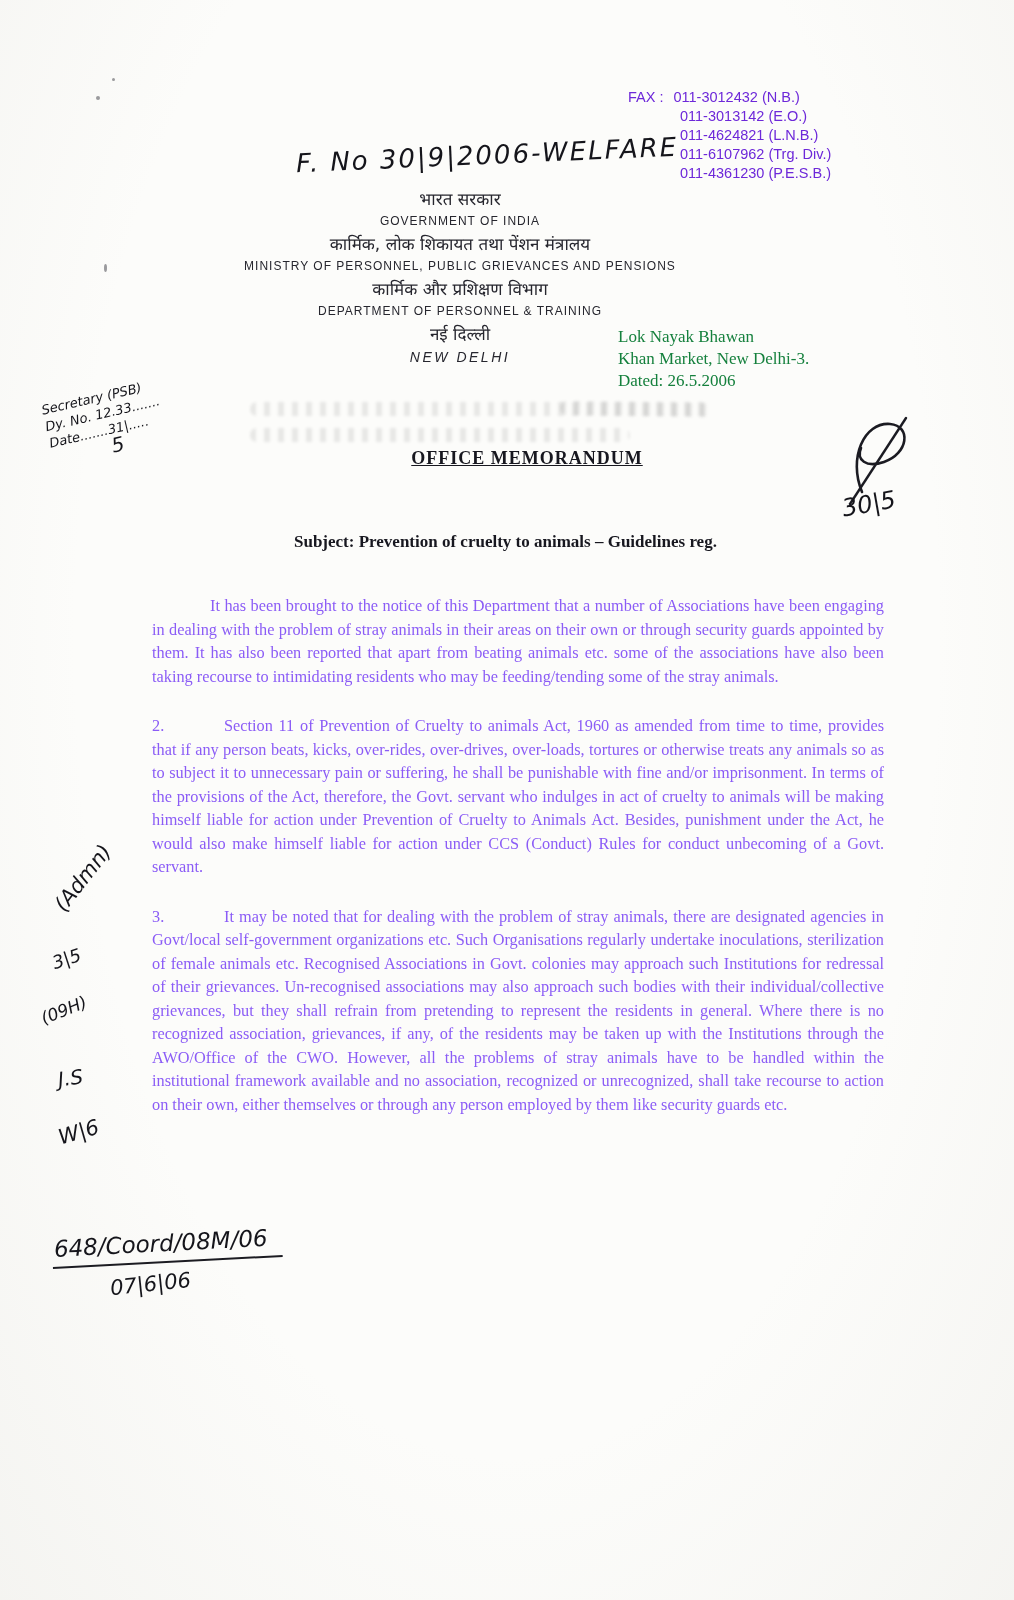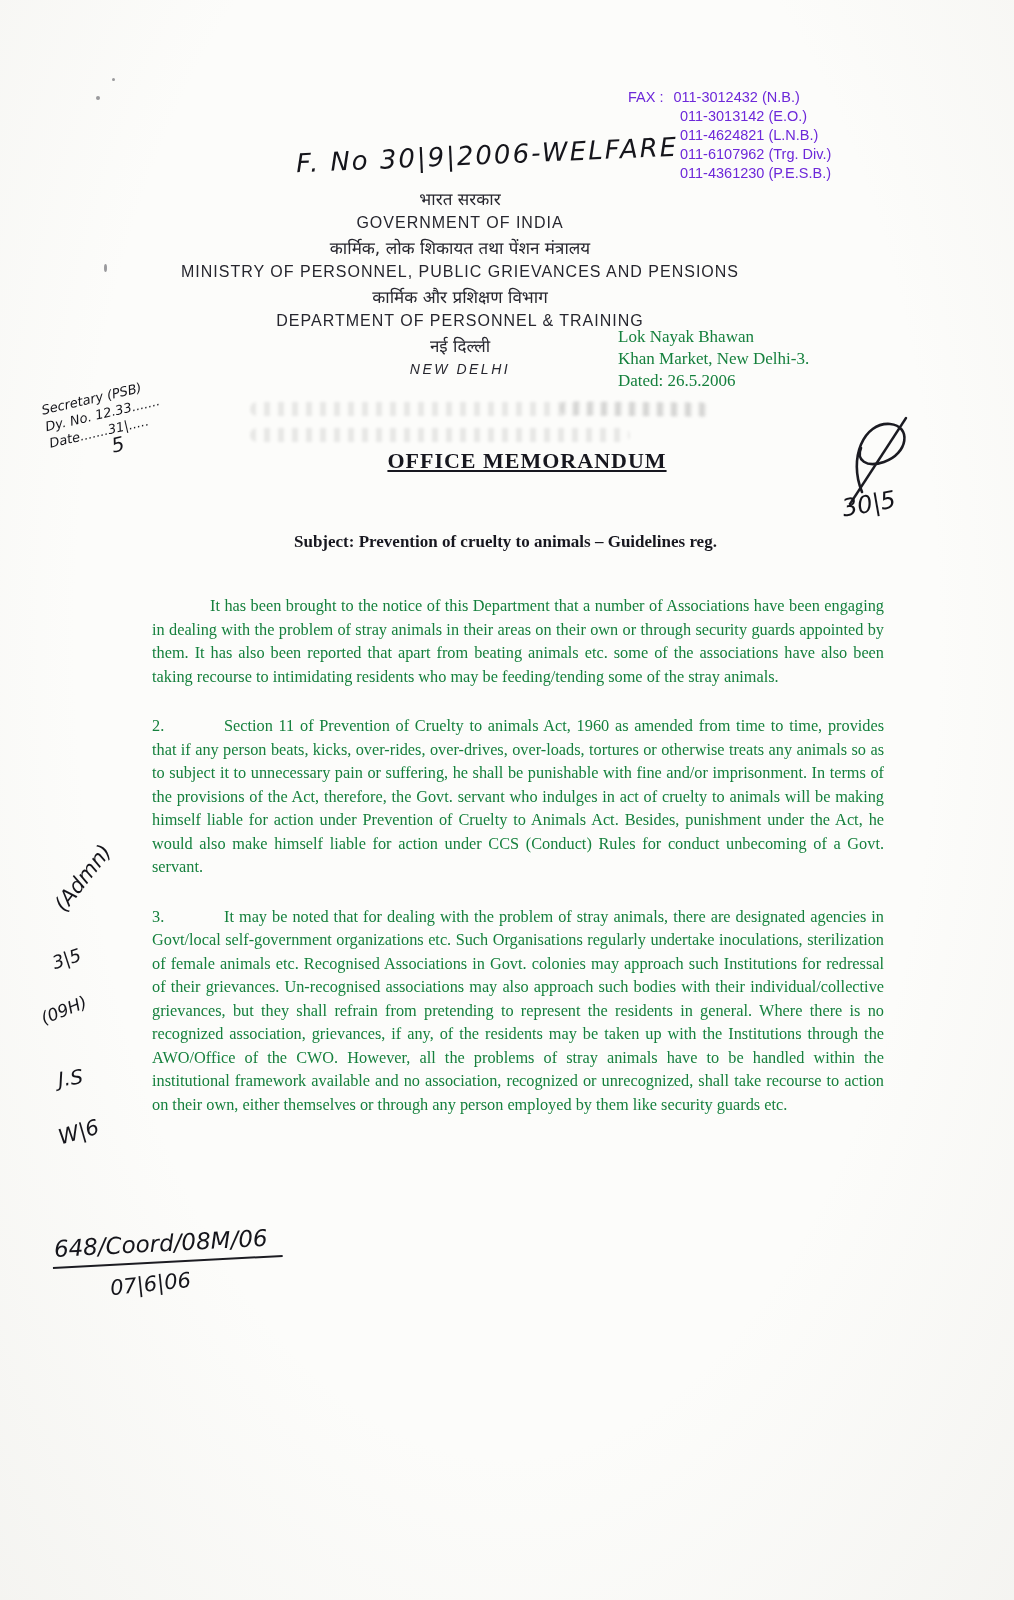--- a/index.html
+++ b/index.html
@@ -22,45 +22,45 @@
 
   
   .hand{font-family:"DejaVu Sans", cursive;font-style:italic;color:#15151b;}
 
   .fileno{position:absolute;left:296px;top:140px;font-size:26px;letter-spacing:2px;
           transform:rotate(-2.5deg);white-space:nowrap;}
 
   
   .hdr{position:absolute;left:70px;top:184px;width:780px;text-align:center;}
   .hdr .hi{font-family:"DejaVu Sans",sans-serif;font-size:17px;margin:3px 0;color:#26262e;}
-  .hdr .en{font-family:"Liberation Sans",sans-serif;font-size:16px;letter-spacing:1px;
+  .hdr .en{font-family:"Liberation Sans",sans-serif;font-size:12px;letter-spacing:1px;
            margin:4px 0;color:#26262e;}
   .hdr .city-en{letter-spacing:2.5px;font-size:14px;font-style:italic;}
 
   .addr{position:absolute;left:618px;top:326px;width:268px;text-align:left;
         font-size:17px;line-height:22px;color:#15803d;}
 
   
   .stamp{position:absolute;left:46px;top:388px;transform:rotate(-13deg);
          font-size:13px;line-height:17px;white-space:nowrap;}
   .stamp .s-big{font-size:20px;margin-left:60px;}
 
   .title{position:absolute;left:0;right:0;top:448px;text-align:center;
-         font-size:22px;font-weight:bold;letter-spacing:1px;
+         font-size:18px;font-weight:bold;letter-spacing:1px;
          text-decoration:underline;color:#17171f;padding-left:40px;}
 
   
   .sig{position:absolute;left:834px;top:412px;}
   .sig-note{position:absolute;left:842px;top:490px;font-size:24px;transform:rotate(-10deg);}
 
   .subject{position:absolute;left:270px;top:532px;font-size:17px;font-weight:bold;color:#17171f;margin-left:24px;}
 
   
   .bodytext{position:absolute;left:152px;top:594px;width:732px;
-            font-size:16.3px;line-height:23.5px;text-align:justify;color:#15803d;}
+            font-size:16.3px;line-height:23.5px;text-align:justify;color:#8b5cf6;}
   .para{margin:0 0 26px 0;}
   .p-first{text-indent:58px;}
   .pnum{display:inline-block;width:72px;}
 
   
   .mnote{position:absolute;white-space:nowrap;}
   .mn1{left:44px;top:866px;font-size:21px;transform:rotate(-52deg);}
   .mn2{left:52px;top:948px;font-size:18px;transform:rotate(-18deg);}
   .mn3{left:40px;top:1000px;font-size:17px;transform:rotate(-22deg);}
   .mn4{left:58px;top:1066px;font-size:20px;transform:rotate(-8deg);}

